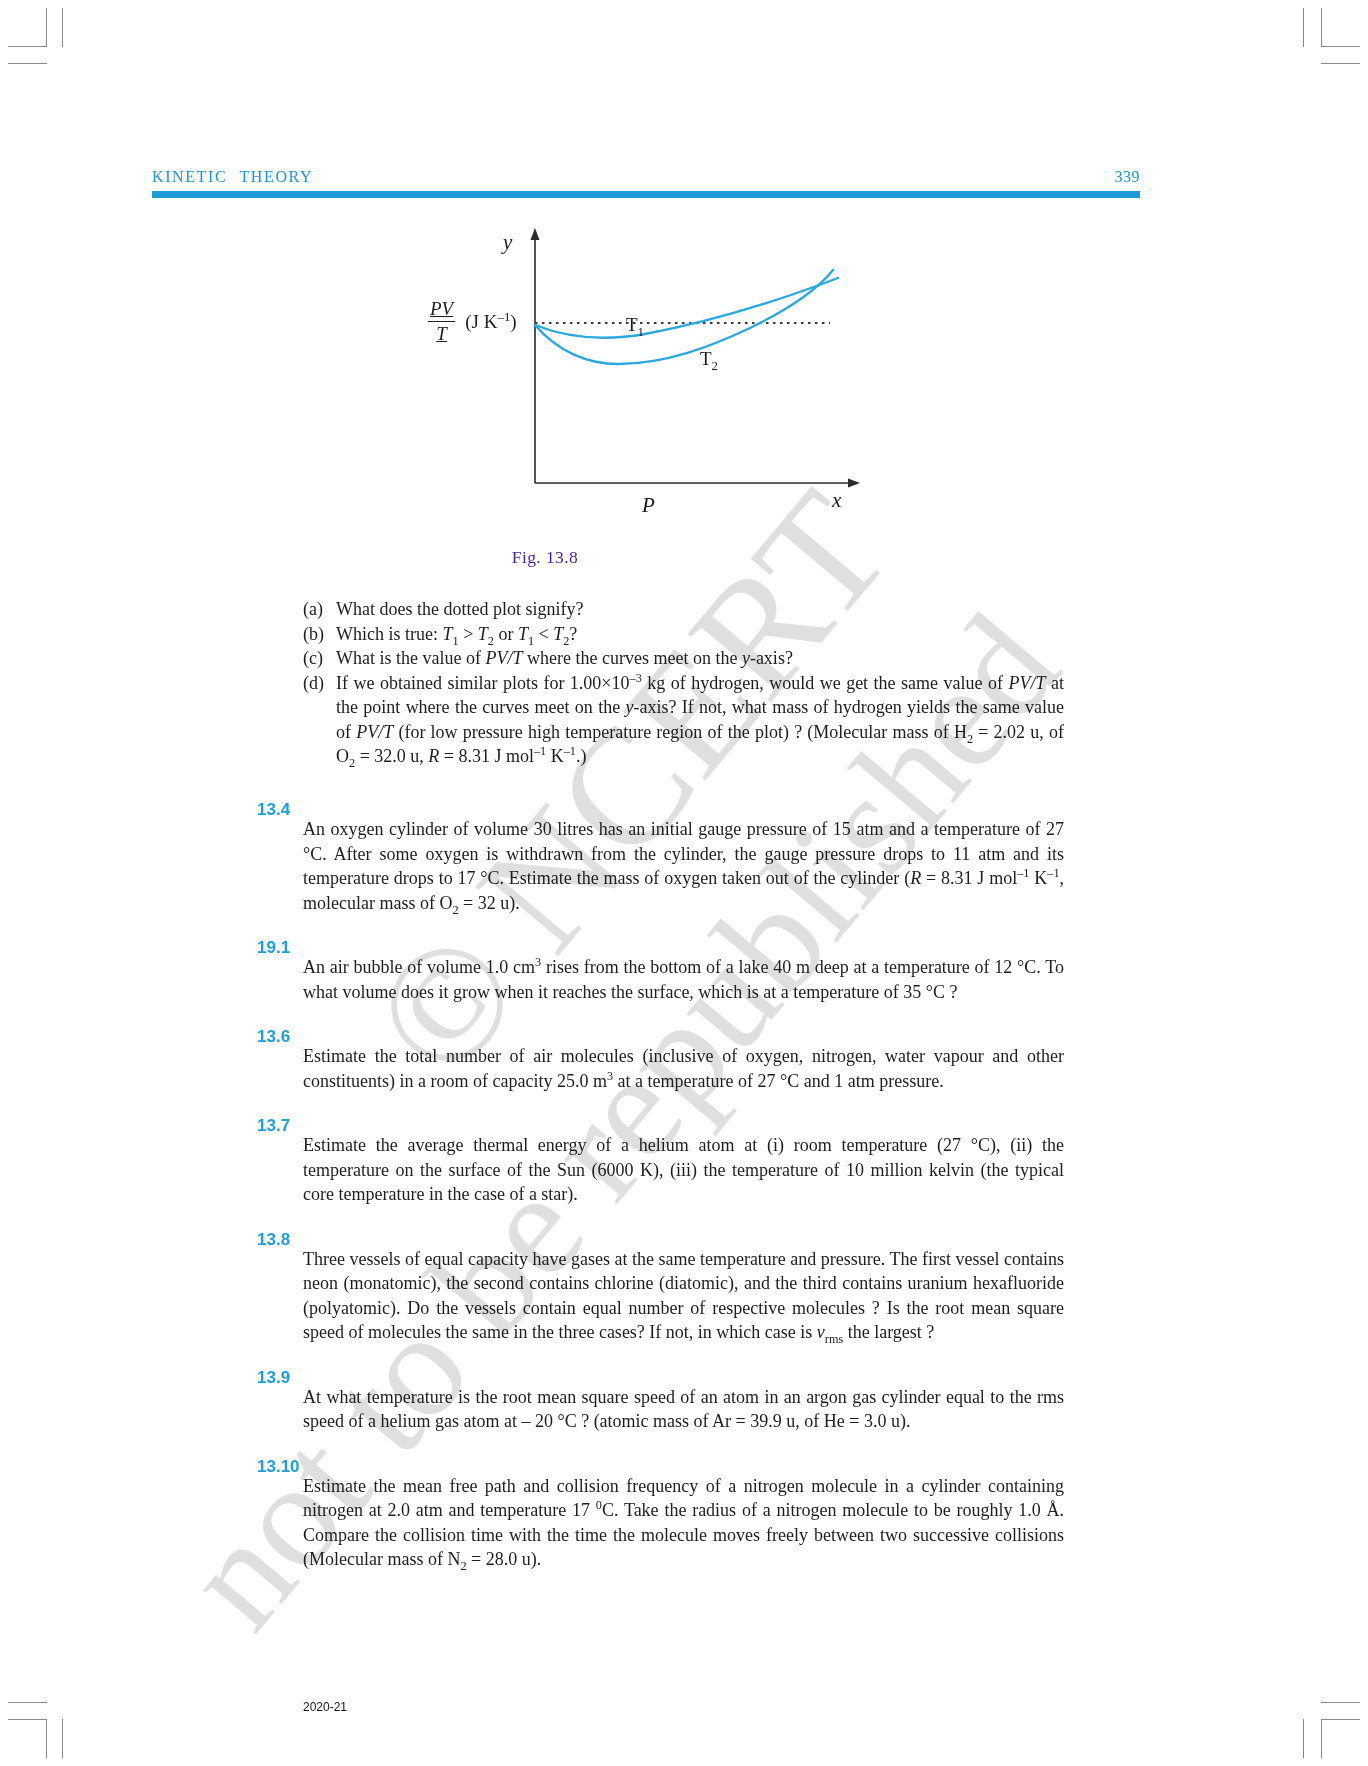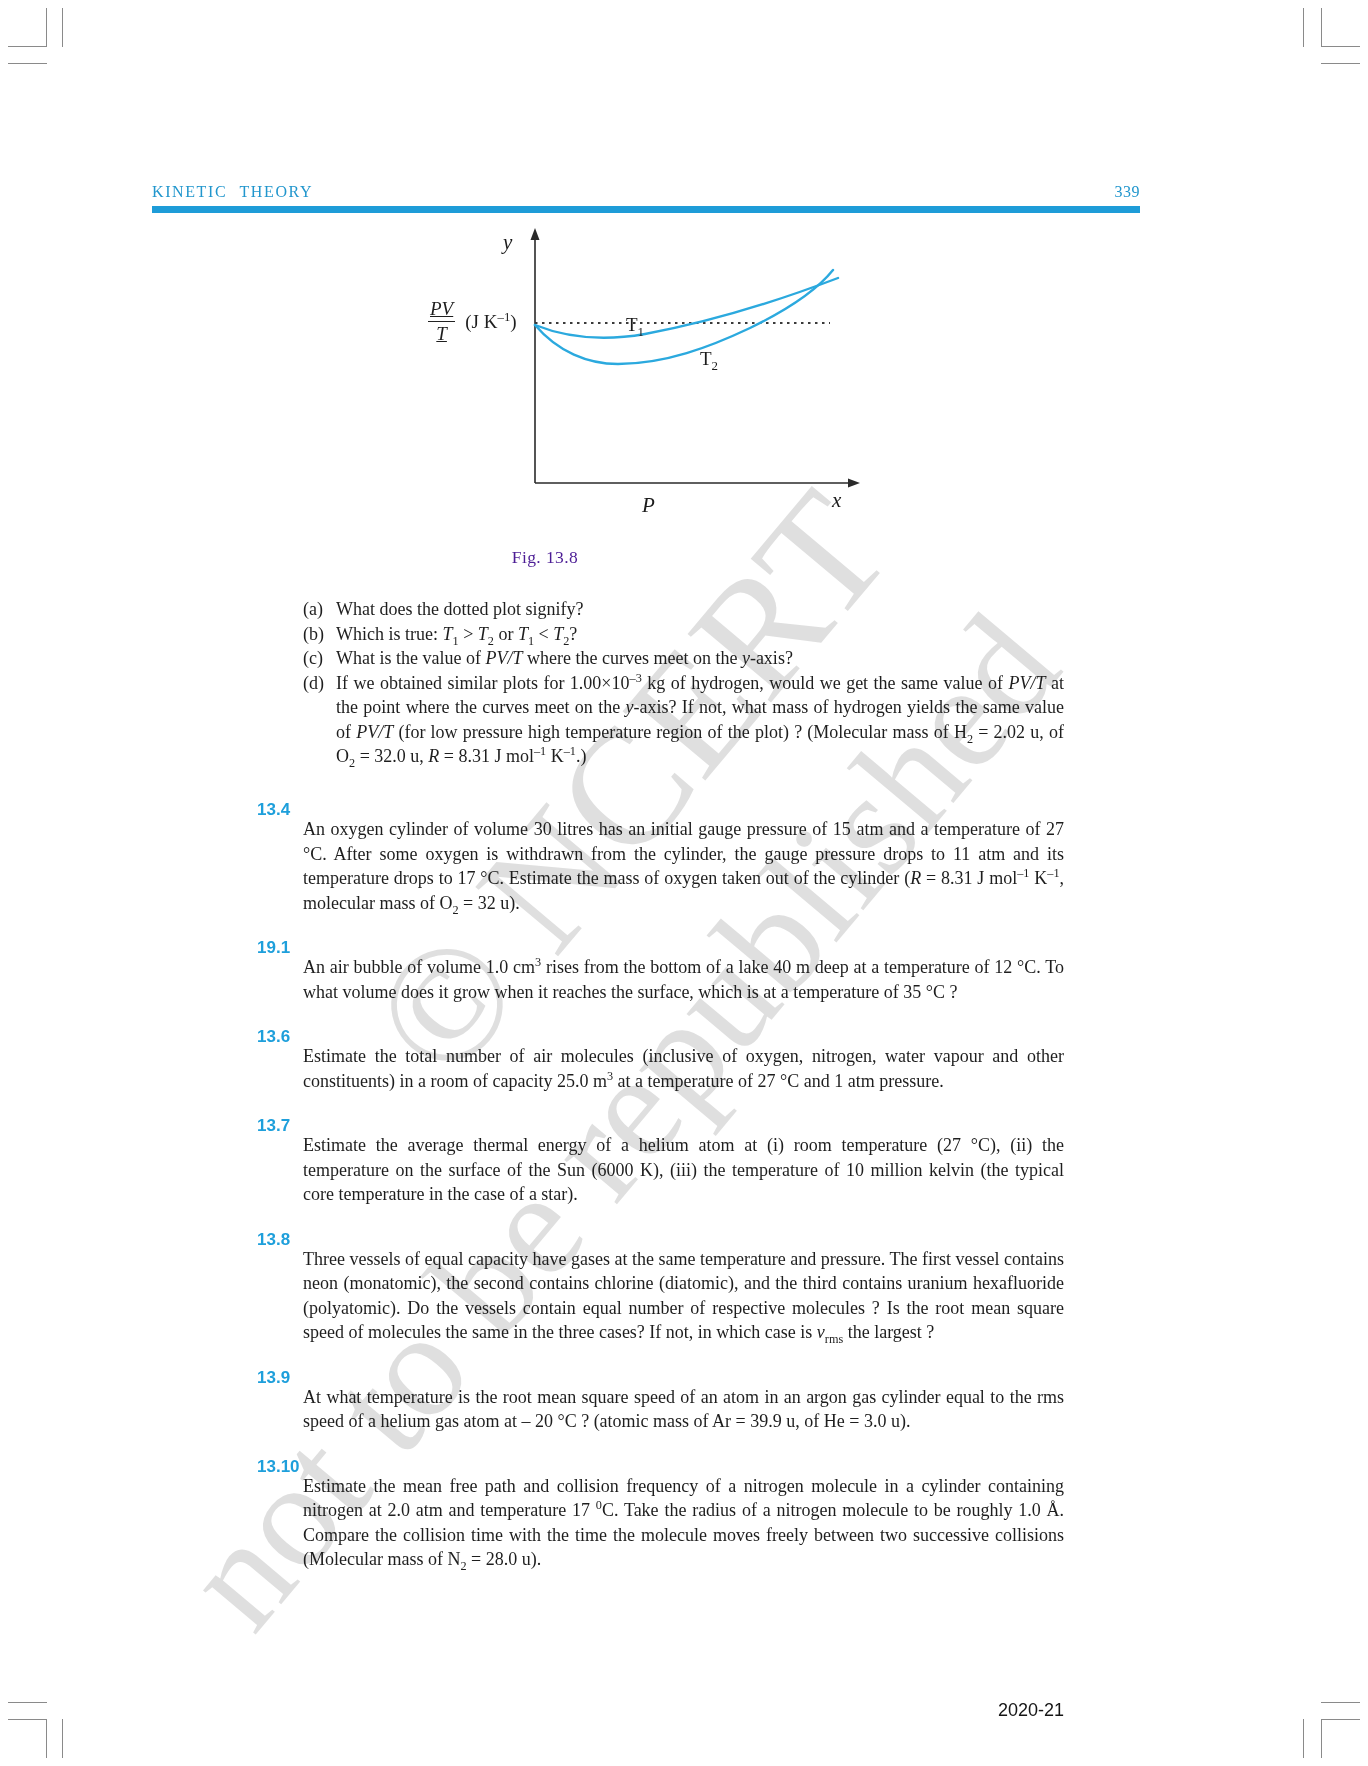--- a/index.html
+++ b/index.html
@@ -33,21 +33,21 @@
   .watermark{position:absolute;inset:0;z-index:0;pointer-events:none;}
   .wm-line{position:absolute;font-family:"Liberation Serif","DejaVu Serif",serif;
     color:rgba(110,110,110,0.22);white-space:nowrap;text-align:center;}
   .wm-line1{left:180px;top:690px;width:900px;font-size:165px;transform:rotate(-50deg);}
   .wm-line2{left:-130px;top:1035px;width:1500px;font-size:150px;transform:rotate(-50deg);}
 
   
   .page-header{position:absolute;left:152px;top:168px;width:988px;z-index:2;}
   .header-row{display:flex;justify-content:space-between;align-items:baseline;
     color:#2196cd;font-size:16px;letter-spacing:1.6px;}
-  .running-head{word-spacing:7px;margin-top:15px;}
+  .running-head{word-spacing:7px;}
   .page-number{letter-spacing:0.5px;}
   .header-rule{margin-top:5px;height:7px;background:#1e9cd8;}
 
   
   .figure{position:absolute;left:420px;top:200px;width:470px;height:335px;z-index:2;}
   .figure svg{position:absolute;left:0;top:0;}
   .fig-label{position:absolute;font-style:italic;font-size:21px;color:#1c1c1c;}
   .lbl-y{left:83px;top:30px;}
   .lbl-x{left:412px;top:288px;}
   .lbl-p{left:222px;top:293px;}
@@ -72,22 +72,22 @@
 
   
   .problems{position:absolute;left:225px;top:797px;width:839px;z-index:2;
     font-size:18px;line-height:24.5px;}
   .problem{display:grid;grid-template-columns:78px 1fr;margin-bottom:20px;}
   .problem-number{font-family:"Liberation Sans","DejaVu Sans",sans-serif;
     font-weight:bold;color:#1e9fdb;font-size:17px;padding-top:1px;margin-left:32px;}
   .problem-text{text-align:justify;margin-top:20px;}
 
   
-  .page-footer{position:absolute;left:303px;top:1700px;width:761px;text-align:right;
-    font-family:"Liberation Sans","DejaVu Sans",sans-serif;font-size:18px;color:#141414;z-index:2;}
+  .page-footer{position:absolute;left:303px;top:1700px;width:761px;text-align:left;
+    font-family:"Liberation Sans","DejaVu Sans",sans-serif;font-size:12px;color:#141414;z-index:2;}
 </style>
 </head>
 <body>
 
 <div class="page">
 
   <div class="watermark">
     <div class="wm-line wm-line1">© NCERT</div>
     <div class="wm-line wm-line2">not to be republished</div>
   </div>

